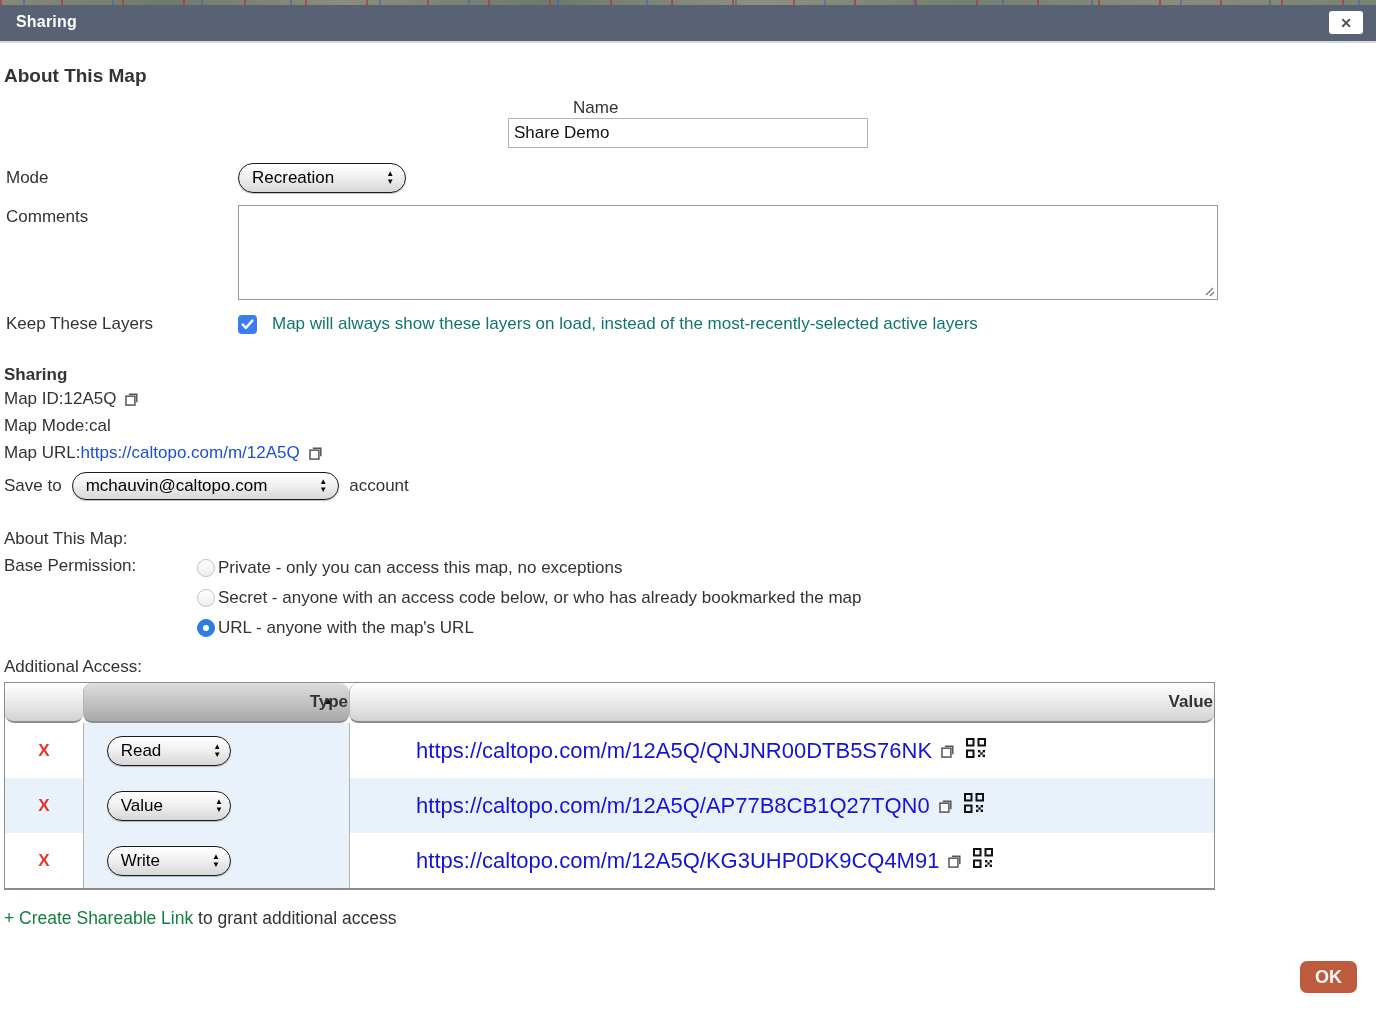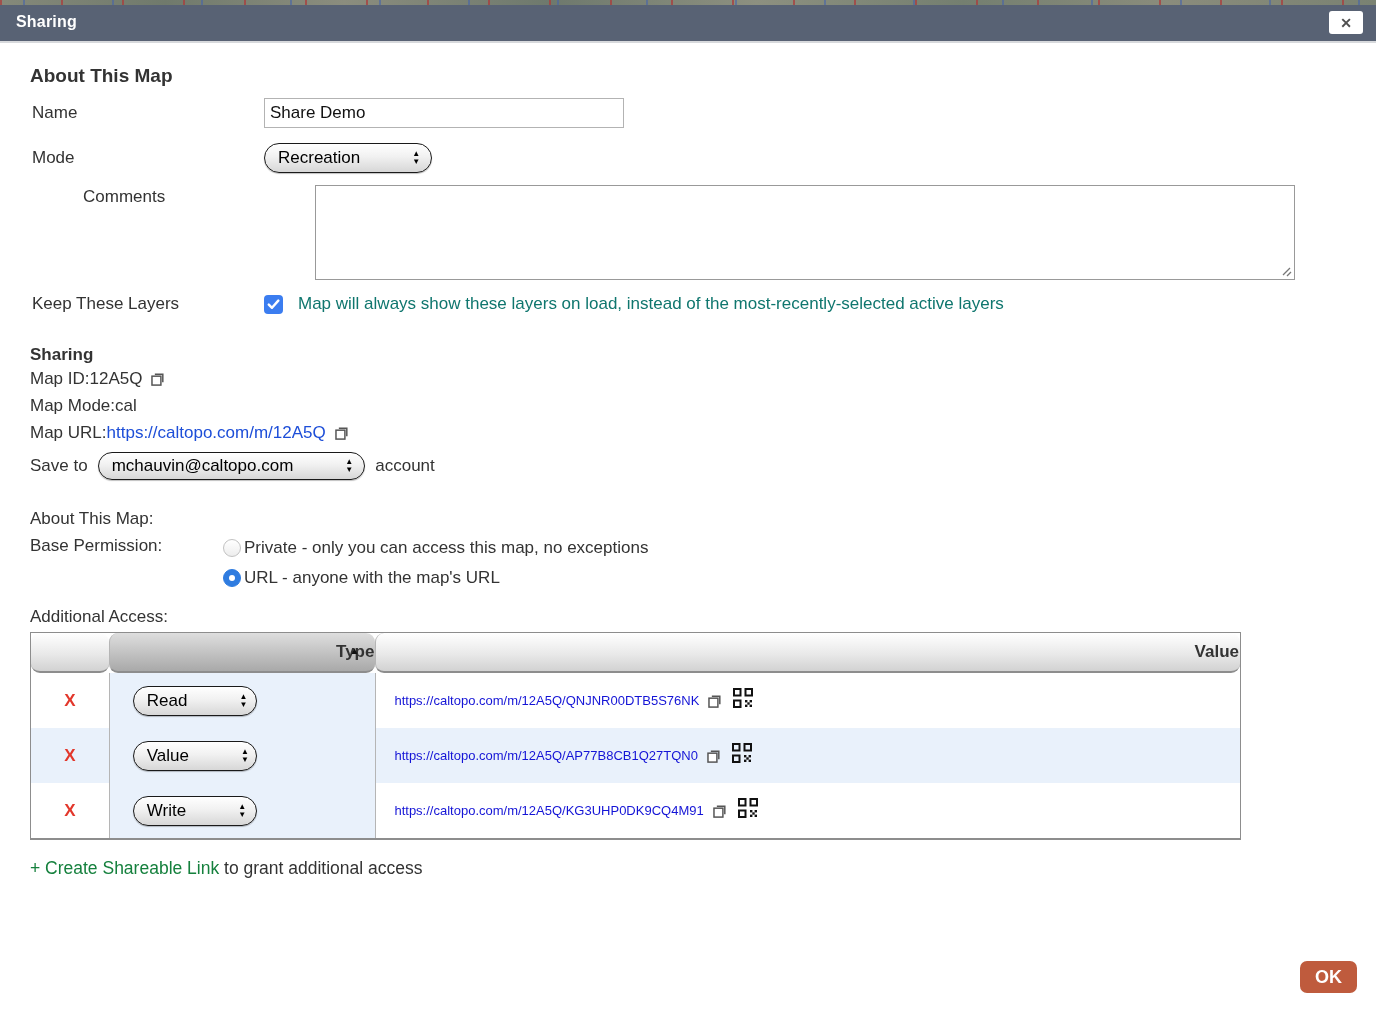--- a/index.html
+++ b/index.html
@@ -7,27 +7,27 @@
   .map-sliver{height:5px;width:100%;
     background-image:
       repeating-linear-gradient(90deg, rgba(170,60,60,.75) 0 2px, transparent 2px 61px),
       repeating-linear-gradient(90deg, transparent 0 23px, rgba(70,100,170,.6) 23px 25px, transparent 25px 89px),
       linear-gradient(90deg,#85897a,#707a6c 12%,#8b8d7e 25%,#6e796d 40%,#8d9080 55%,#747f70 70%,#8a8c7c 85%,#7a8272);}
   .titlebar{position:relative;height:36px;background:#586274;border-bottom:2px solid #d7d9dc;}
   .titlebar .title{position:absolute;left:16px;top:8px;color:#fff;font-weight:bold;font-size:16px;letter-spacing:.2px;}
   .close-btn{position:absolute;right:13px;top:6px;width:34px;height:23px;background:#fff;border:none;
     border-radius:3px;display:flex;align-items:center;justify-content:center;cursor:pointer;padding:0;}
   .close-btn .x{color:#4f4f4f;font-size:14px;font-weight:bold;line-height:1;}
-  .content{padding:0 30px;font-size:17px;}
+  .content{padding:0 4px;font-size:17px;}
   h2.section{font-size:19px;font-weight:bold;margin:22px 0 0 0;color:#333;}
   .form-row{display:flex;align-items:center;}
   .form-row .form-label{width:232px;padding-left:2px;font-size:17px;color:#333;flex-shrink:0;}
-  .row-name{margin-top:11px;}
+  .row-name{margin-top:11px;flex-direction:column;}
   .row-mode{margin-top:15px;}
-  .row-comments{margin-top:12px;align-items:flex-start;justify-content:center;}
+  .row-comments{margin-top:12px;align-items:flex-start;}
   .row-comments .form-label{padding-top:2px;}
   .row-keep{margin-top:14px;}
   .text-input{width:348px;height:26px;border:1px solid #b3b3b3;font-size:17px;padding:1px 5px;
     font-family:"Liberation Sans","DejaVu Sans",sans-serif;color:#111;}
   .select-pill{display:inline-flex;align-items:center;border:1.5px solid #1a1a1a;border-radius:16px;
     background:linear-gradient(180deg,#ffffff 0%,#f1f1f1 45%,#d7d7d7 100%);
     box-shadow:0 1px 1px rgba(0,0,0,.25);padding:4px 11px 4px 13px;font-size:17px;color:#000;cursor:pointer;gap:36px;}
   .updown{display:inline-flex;flex-direction:column;align-items:center;margin-left:16px;line-height:7px;}
   .updown i{font-style:normal;font-size:8px;color:#000;height:8px;}
   .textarea{width:978px;height:93px;border:1px solid #999;background:#fff;position:relative;}
@@ -57,21 +57,21 @@
   table.aa th.sorted{background:linear-gradient(180deg,#dedede,#a9a9a9);position:relative;cursor:pointer;}
   table.aa th.sorted .sort-arrow{position:absolute;right:16px;top:12px;font-size:10px;color:#111;}
   table.aa col.c1{width:78px;} table.aa col.c2{width:267px;} table.aa col.c3{width:866px;}
   table.aa th+th, table.aa td+td{border-left:1px solid #b5b5b5;}
   table.aa td{height:53px;vertical-align:middle;}
   td.del{text-align:center;color:#e2372b;font-weight:bold;font-size:17px;cursor:pointer;}
   td.typecell{background:#e9f1fb;}
   tr.alt td{background:#e9f1fb;}
   td.typecell .select-pill{margin-left:22px;width:97px;justify-content:space-between;padding:4px 12px 4px 13px;}
   td.valcell .val-wrap{display:flex;align-items:center;padding-left:17px;}
-  a.rowlink{color:#1414d6;text-decoration:none;font-size:13px;cursor:pointer;}
+  a.rowlink{color:#1414d6;text-decoration:none;font-size:22px;cursor:pointer;margin-left:48px;}
   .qr-icon{margin-left:10px;cursor:pointer;display:inline-flex;position:relative;top:-3px;}
   .create-line{margin-top:18px;font-size:17.5px;}
   a.create-link{color:#15803d;text-decoration:none;cursor:pointer;}
   .ok-btn{position:absolute;right:19px;top:961px;background:#bf5b3d;color:#fff;font-weight:bold;
     font-size:18px;border:none;border-radius:7px;padding:5px 15px;height:32px;cursor:pointer;
     font-family:"Liberation Sans","DejaVu Sans",sans-serif;}
 </style>
 </head>
 <body>
 
@@ -165,20 +165,24 @@
   </div>
 
   <div class="perm-heading">About This Map:</div>
 
   <div class="perm-block">
     <div class="perm-label">Base Permission:</div>
     <div>
       <div class="radio-row">
         <span class="radio"></span>
         <span>Private - only you can access this map, no exceptions</span>
+      </div>
+      <div class="radio-row">
+        <span class="radio"></span>
+        <span>Secret - anyone with an access code below, or who has already bookmarked the map</span>
       </div>
       <div class="radio-row">
         <span class="radio checked"></span>
         <span>URL - anyone with the map's URL</span>
       </div>
     </div>
   </div>
 
   <div class="aa-heading">Additional Access:</div>
 

